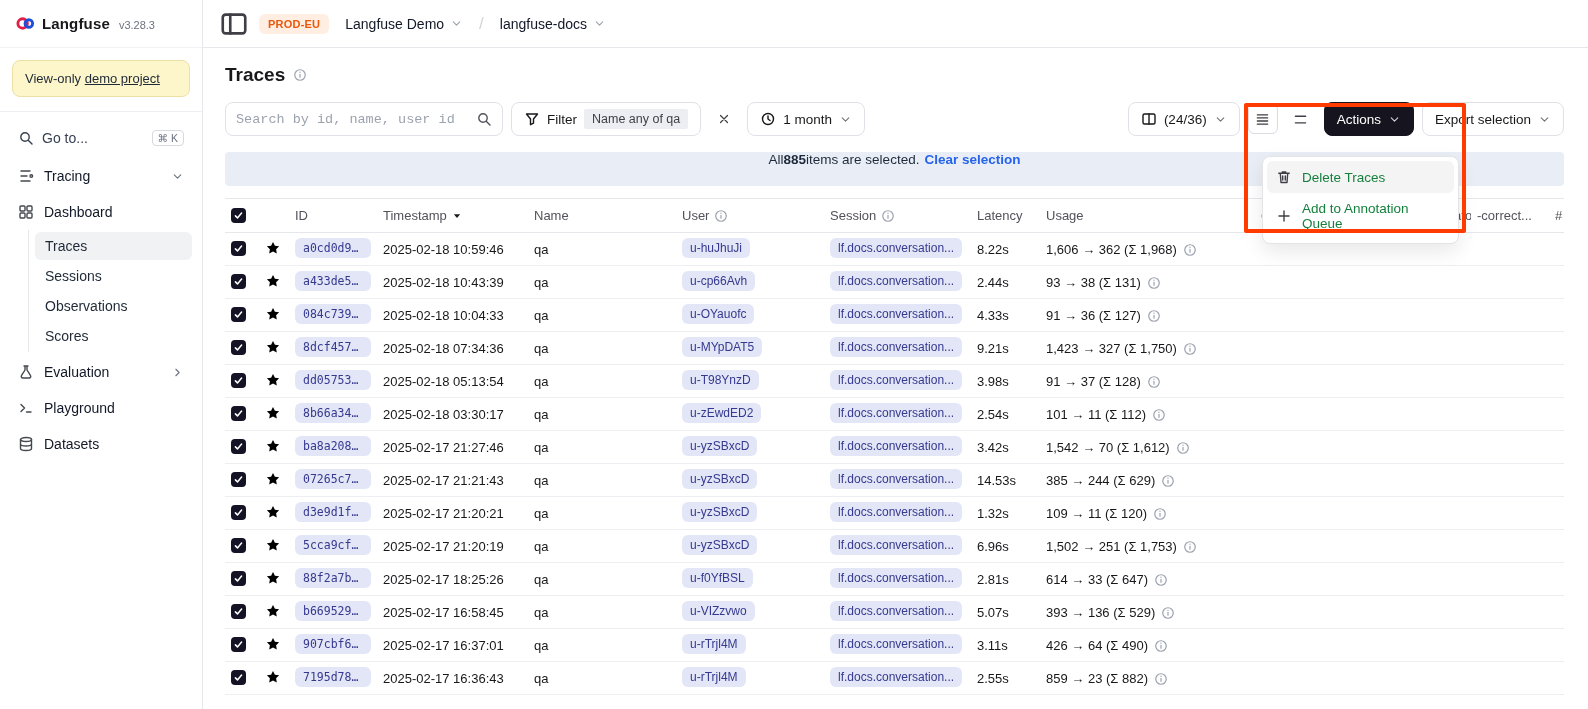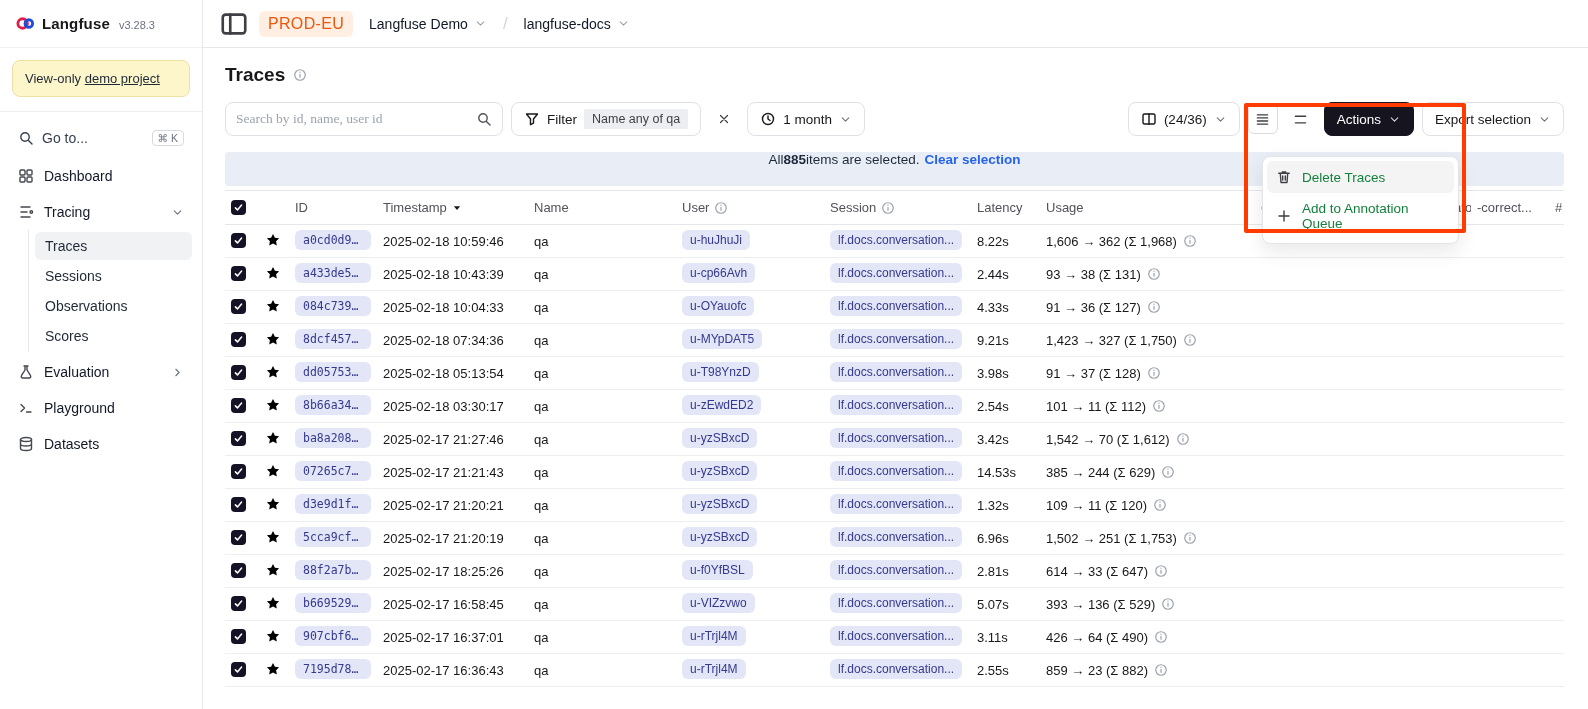--- a/index.html
+++ b/index.html
@@ -33,63 +33,63 @@
   .nav-children{margin:0 10px 2px 28px;border-left:1px solid var(--border);padding-left:6px}
   .nav-child{padding:6px 10px;margin:2px 0;border-radius:6px;font-size:14px;color:#1f2937;cursor:pointer}
   .nav-child.active{background:var(--active-nav-bg);font-weight:500}
 
   
   .main{flex:1;min-width:0;display:flex;flex-direction:column}
   .topbar{height:48px;flex-shrink:0;border-bottom:1px solid var(--border);display:flex;align-items:center;gap:10px;padding:0 16px}
   .iconbtn{background:none;border:none;display:inline-flex;align-items:center;justify-content:center;
     width:30px;height:30px;border-radius:6px;color:#3f3f46;cursor:pointer}
   .iconbtn.bordered{border:1px solid #d9dbe0}
-  .envbadge{font-size:16px;font-weight:400;color:var(--env-badge-text);background:var(--env-badge-bg);
+  .envbadge{font-size:11px;font-weight:700;color:var(--env-badge-text);background:var(--env-badge-bg);
     border-radius:6px;padding:4px 9px;letter-spacing:.02em}
   .crumb{background:none;border:none;display:inline-flex;align-items:center;gap:6px;font-size:14px;font-weight:500;
     color:#111827;cursor:pointer;font-family:inherit;padding:6px 6px;border-radius:6px}
   .crumb .chev{color:#9ca3af}
   .slash{color:#d4d4d8;font-size:17px}
 
   .page-head{display:flex;align-items:center;gap:8px;padding:16px 24px 0 22px}
   .page-head h1{font-size:19px;font-weight:600;color:#18181b}
   .info-ic{color:#9ca3af}
 
   .content{flex:1;min-height:0;display:flex;flex-direction:column;padding:0 24px 0 22px}
   .toolbar{display:flex;align-items:center;gap:8px;margin-top:16px;flex-shrink:0}
   .searchbox{width:278px;height:34px;border:1px solid #e0e1e6;border-radius:8px;display:flex;align-items:center;padding:0 10px;gap:8px}
-  .searchbox input{border:none;outline:none;flex:1;font-size:13.5px;font-family:Liberation Serif, serif;color:#1d4ed8;min-width:0;background:transparent}
+  .searchbox input{border:none;outline:none;flex:1;font-size:13.5px;font-family:Liberation Mono, monospace;color:#1d4ed8;min-width:0;background:transparent}
   .searchbox input::placeholder{color:#9ca3af}
   .searchbox .ic{color:#52525b}
   .btn{height:34px;border:1px solid #e0e1e6;background:#fff;border-radius:8px;display:inline-flex;align-items:center;
     gap:7px;padding:0 12px;font-size:13.5px;font-family:inherit;color:#18181b;cursor:pointer;white-space:nowrap;font-weight:500}
   .btn .chev{color:#71717a}
   .chipbadge{background:#eceef2;border-radius:2px;padding:3px 8px;font-size:12.5px;color:#3f3f46;font-weight:500}
   .btn.dark{background:var(--primary-button-bg);border-color:var(--primary-button-bg);color:#fff}
   .btn.dark .chev{color:#d4d4d8}
   .spacer{flex:1}
 
   .selbanner{margin-top:16px;height:34px;flex-shrink:0;background:var(--selection-banner-bg);border-radius:4px;
     display:flex;justify-content:center;font-size:13.5px;color:#1e293b;gap:0}
   .selbanner b{font-weight:700}
   .clearlink{color:var(--link-blue);font-weight:600;margin-left:5px;cursor:pointer;text-decoration:none}
 
-  .tablewrap{margin-top:4px;flex:1;min-height:0;overflow:hidden}
+  .tablewrap{margin-top:12px;flex:1;min-height:0;overflow:hidden}
   table{border-collapse:collapse;table-layout:fixed;width:1414px}
   thead th{border-top:1px solid var(--border);border-bottom:1px solid var(--border);height:34px;
     font-size:13px;font-weight:500;color:#52525b;text-align:left;padding:0 6px;white-space:nowrap;overflow:hidden}
   thead th .hcell{display:flex;align-items:center;gap:5px}
   tbody td{border-bottom:1px solid #eceef1;height:33px;font-size:13px;color:#18181b;padding:0 6px;white-space:nowrap;overflow:hidden}
   .checkbox{width:15px;height:15px;border-radius:4px;background:#131325;display:inline-flex;align-items:center;justify-content:center;cursor:pointer}
   .checkbox svg{width:11px;height:11px;fill:none;stroke:#fff;stroke-width:2.2;stroke-linecap:round;stroke-linejoin:round}
   .star{color:#71717a;cursor:pointer;display:inline-flex}
   .badge{display:inline-block;max-width:100%;background:var(--badge-bg);color:var(--badge-text);border-radius:6px;
     padding:3px 8px;font-size:12px;font-weight:500;overflow:hidden;text-overflow:ellipsis;white-space:nowrap;cursor:pointer}
   .badge.mono{font-family:"DejaVu Sans Mono",monospace;font-size:11.5px}
-  .usagecell{display:flex;align-items:flex-start;gap:6px}
+  .usagecell{display:flex;align-items:flex-end;gap:6px}
   .sorticon{display:inline-flex;color:#18181b}
   .thinfo{color:#9ca3af;display:inline-flex}
   .target-ic{color:#52525b;display:inline-flex}
 
   
   .ic{width:16px;height:16px;display:inline-flex;flex-shrink:0}
   .ic svg,.iconbtn svg,.chev svg{width:100%;height:100%;fill:none;stroke:currentColor;stroke-width:1.4;stroke-linecap:round;stroke-linejoin:round}
   .chev{width:13px;height:13px;display:inline-flex}
   .ic-sm{width:14px;height:14px;display:inline-flex}
   .ic-sm svg{width:100%;height:100%;fill:none;stroke:currentColor;stroke-width:1.4;stroke-linecap:round;stroke-linejoin:round}
@@ -134,41 +134,41 @@
           </svg>
         </span>
       <span>Go to...</span>
       <span class="kbd">⌘ K</span>
     </div>
 
     <nav class="nav" id="nav">
         <div class="nav-item">
           <span class="ic nav-ic">
             <svg viewBox="0 0 16 16">
-              <rect x="2" y="2" width="5" height="5" rx="1"></rect>
-              <rect x="9" y="2" width="5" height="5" rx="1"></rect>
-              <rect x="2" y="9" width="5" height="5" rx="1"></rect>
-              <rect x="9" y="9" width="5" height="5" rx="1"></rect>
-            </svg>
-          </span>
-          <span>Dashboard</span>
-        </div>
-        <div class="nav-item">
-          <span class="ic nav-ic">
-            <svg viewBox="0 0 16 16">
               <path d="M3 3h9M3 8h6M3 13h9"></path>
               <circle cx="13.3" cy="8" r="1.3"></circle>
             </svg>
           </span>
           <span>Tracing</span>
           <span class="chev">
             <svg viewBox="0 0 16 16">
               <path d="M4 6l4 4 4-4"></path>
             </svg>
           </span>
+        </div>
+        <div class="nav-item">
+          <span class="ic nav-ic">
+            <svg viewBox="0 0 16 16">
+              <rect x="2" y="2" width="5" height="5" rx="1"></rect>
+              <rect x="9" y="2" width="5" height="5" rx="1"></rect>
+              <rect x="2" y="9" width="5" height="5" rx="1"></rect>
+              <rect x="9" y="9" width="5" height="5" rx="1"></rect>
+            </svg>
+          </span>
+          <span>Dashboard</span>
         </div>
         <div class="nav-children">
           <div class="nav-child active">Traces</div>
           <div class="nav-child">Sessions</div>
           <div class="nav-child">Observations</div>
           <div class="nav-child">Scores</div>
         </div>
         <div class="nav-item">
           <span class="ic nav-ic">
             <svg viewBox="0 0 16 16">

